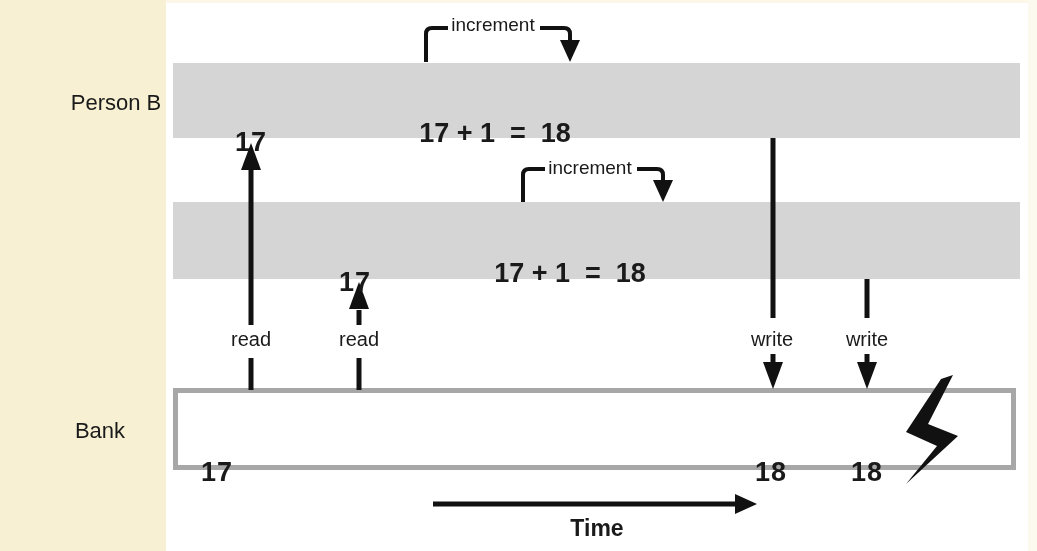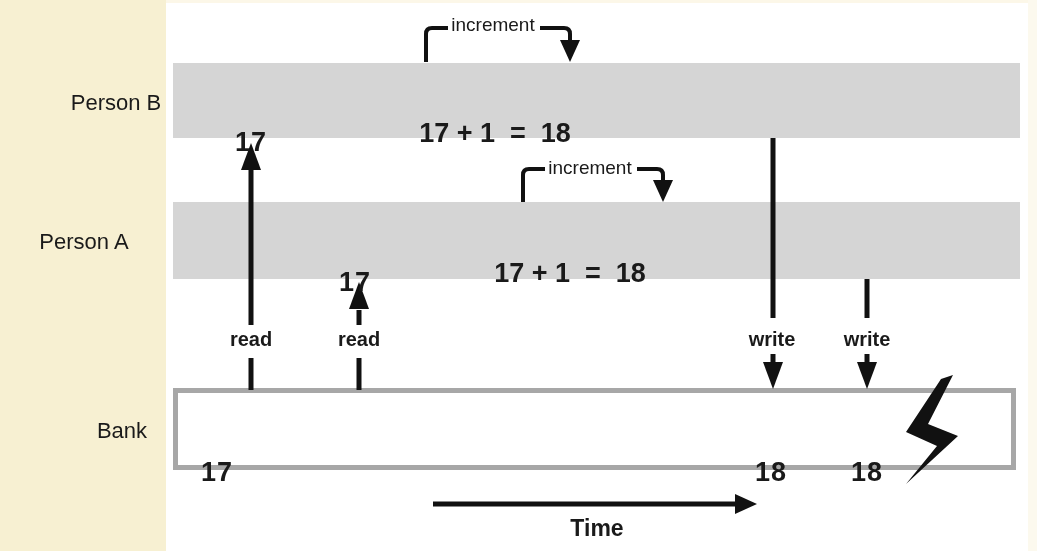--- a/index.html
+++ b/index.html
@@ -13,21 +13,21 @@
   .right-strip{left:1028px;top:0;width:9px;height:551px;background:#fcf9ee;}
   .bar{background:#d5d5d5;left:173px;width:847px;}
   .bar-b{top:63px;height:75px;}
   .bar-a{top:202px;height:77px;}
   .bank-box{left:173px;top:388px;width:843px;height:82px;background:#ffffff;
     border:5px solid #a7a7a7;box-sizing:border-box;}
   .lbl{transform:translate(-50%,-50%);white-space:pre;text-align:center;}
   .row-label{font-size:22px;}
   .num{font-size:27px;font-weight:bold;letter-spacing:1px;margin-top:41px;}
   .eq{font-size:27px;font-weight:bold;margin-top:32px;}
-  .op-label{font-size:20px;font-weight:bold;}
+  .op-label{font-size:20px;}
   .inc-label{font-size:19px;}
   .time-label{font-size:23px;font-weight:bold;}
   svg{position:absolute;left:0;top:0;}
   .stroke{stroke:#111;fill:none;}
   .fillshape{fill:#111;stroke:none;}
 </style>
 </head>
 <body>
 
 <div id="stage">
@@ -80,22 +80,21 @@
 
     <g>
       <line class="stroke" x1="433" y1="504" x2="740" y2="504" stroke-width="5"></line>
       <polygon class="fillshape" points="757,504 735,494 735,514"></polygon>
     </g>
 
     <path class="fillshape" d="M953,375 L928,424 L958,436 L906,484 L937,446 L906,432 L941,379 Z"></path>
   </svg>
 
   <div class="abs lbl row-label" style="left:84px;top:103px;margin-left:32px;">Person B</div>
-  <div class="abs lbl row-label" style="left:84px;top:242px;">Person A</div>
-  <div class="abs lbl row-label" style="left:122px;top:431px;">Bank</div>
+  <div class="abs lbl row-label" style="left:100px;top:431px;">Bank</div>
 
   <div class="abs lbl num" style="left:251px;top:101px;">17</div>
   <div class="abs lbl eq" style="left:495px;top:101px;">17 + 1  =  18</div>
 
   <div class="abs lbl num" style="left:355px;top:241px;">17</div>
   <div class="abs lbl eq" style="left:570px;top:241px;">17 + 1  =  18</div>
 
   <div class="abs lbl num" style="left:217px;top:431px;">17</div>
   <div class="abs lbl num" style="left:771px;top:431px;">18</div>
   <div class="abs lbl num" style="left:867px;top:431px;">18</div>

